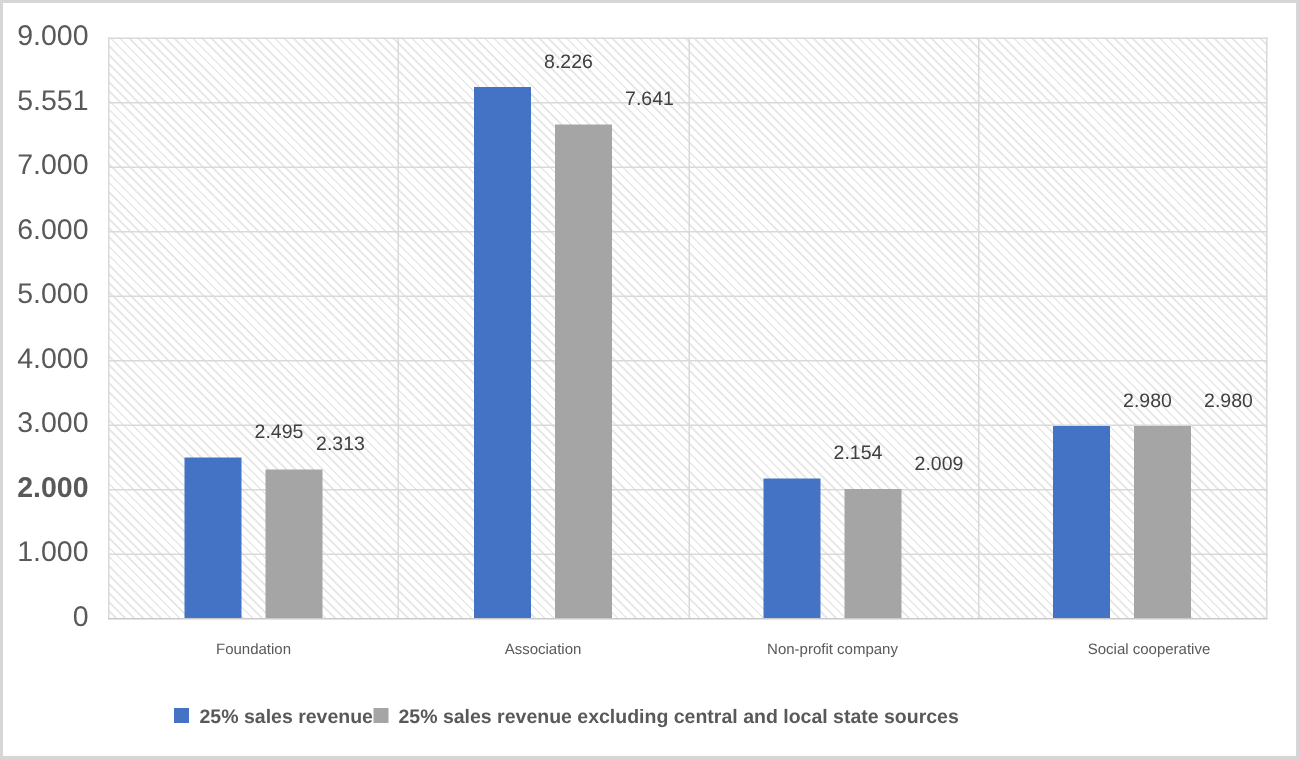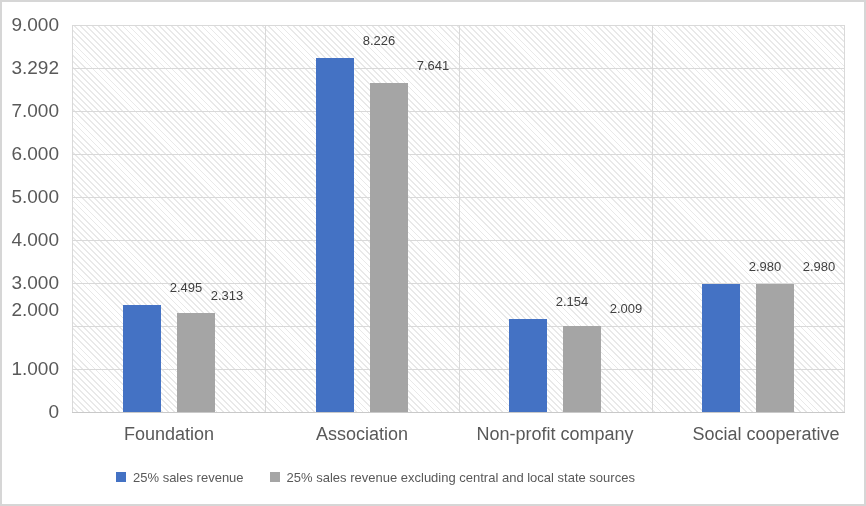--- a/index.html
+++ b/index.html
@@ -22,25 +22,25 @@
   .dlabel{
     position:absolute;transform:translateX(-50%);
     font-size:13px;line-height:16px;color:#404040;white-space:nowrap;margin-left:44px;
   }
   .ylabel{
     position:absolute;left:8px;width:49px;text-align:right;
     font-size:19px;line-height:16px;color:#595959;
   }
   .clabel{
     position:absolute;transform:translateX(-50%);
-    font-size:18px;line-height:18px;color:#595959;white-space:nowrap;
+    font-size:10px;line-height:18px;color:#595959;white-space:nowrap;
   }
   .legend{
     position:absolute;left:114px;top:466px;height:18px;
-    display:flex;align-items:center;gap:26px;
+    display:flex;align-items:center;font-weight:bold;
   }
   .legend-item{display:flex;align-items:center;font-size:13px;color:#595959;white-space:nowrap;}
   .swatch{width:10px;height:10px;margin-right:7px;flex:0 0 auto;}
 </style>
 </head>
 <body>
 
 <div class="chart">
   <div class="plot">
       <div class="axis-line" style="top: 387px;"></div>
@@ -71,27 +71,27 @@
       <div class="bar" style="left: 491px; top: 301px; width: 38px; height: 86px; background: rgb(165, 165, 165);"></div>
       <div class="dlabel" style="left: 510px; top: 276px;">2.009</div>
       <div class="bar" style="left: 630px; top: 259px; width: 38px; height: 128px; background: rgb(68, 114, 196);"></div>
       <div class="dlabel" style="left: 649px; top: 234px;">2.980</div>
       <div class="bar" style="left: 684px; top: 259px; width: 38px; height: 128px; background: rgb(165, 165, 165);"></div>
       <div class="dlabel" style="left: 703px; top: 234px;">2.980</div>
     </div>
   <div id="yaxis">
       <div class="ylabel" style="top: 402px;">0</div>
       <div class="ylabel" style="top: 359px;">1.000</div>
-      <div class="ylabel" style="top: 300px;">2.000</div>
+      <div class="ylabel" style="top: 316px; font-weight: bold;">2.000</div>
       <div class="ylabel" style="top: 273px;">3.000</div>
       <div class="ylabel" style="top: 230px;">4.000</div>
       <div class="ylabel" style="top: 187px;">5.000</div>
       <div class="ylabel" style="top: 144px;">6.000</div>
       <div class="ylabel" style="top: 101px;">7.000</div>
-      <div class="ylabel" style="top: 58px;">3.292</div>
+      <div class="ylabel" style="top: 58px;">5.551</div>
       <div class="ylabel" style="top: 15px;">9.000</div>
     </div>
   <div id="xaxis">
       <div class="clabel" style="left: 167px; top: 423px;">Foundation</div>
       <div class="clabel" style="left: 360px; top: 423px;">Association</div>
       <div class="clabel" style="left: 553px; top: 423px;">Non-profit company</div>
       <div class="clabel" style="left: 764px; top: 423px;">Social cooperative</div>
     </div>
   <div class="legend" id="legend">
       <div class="legend-item">

